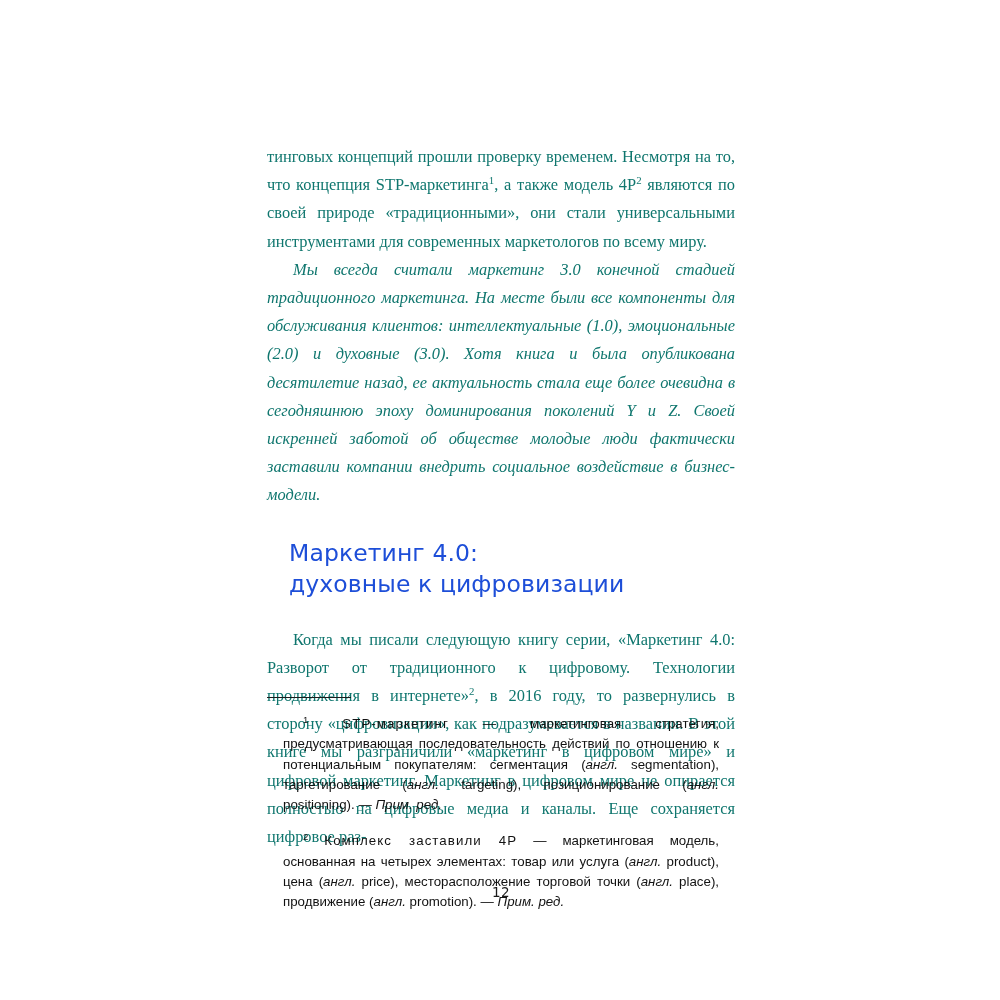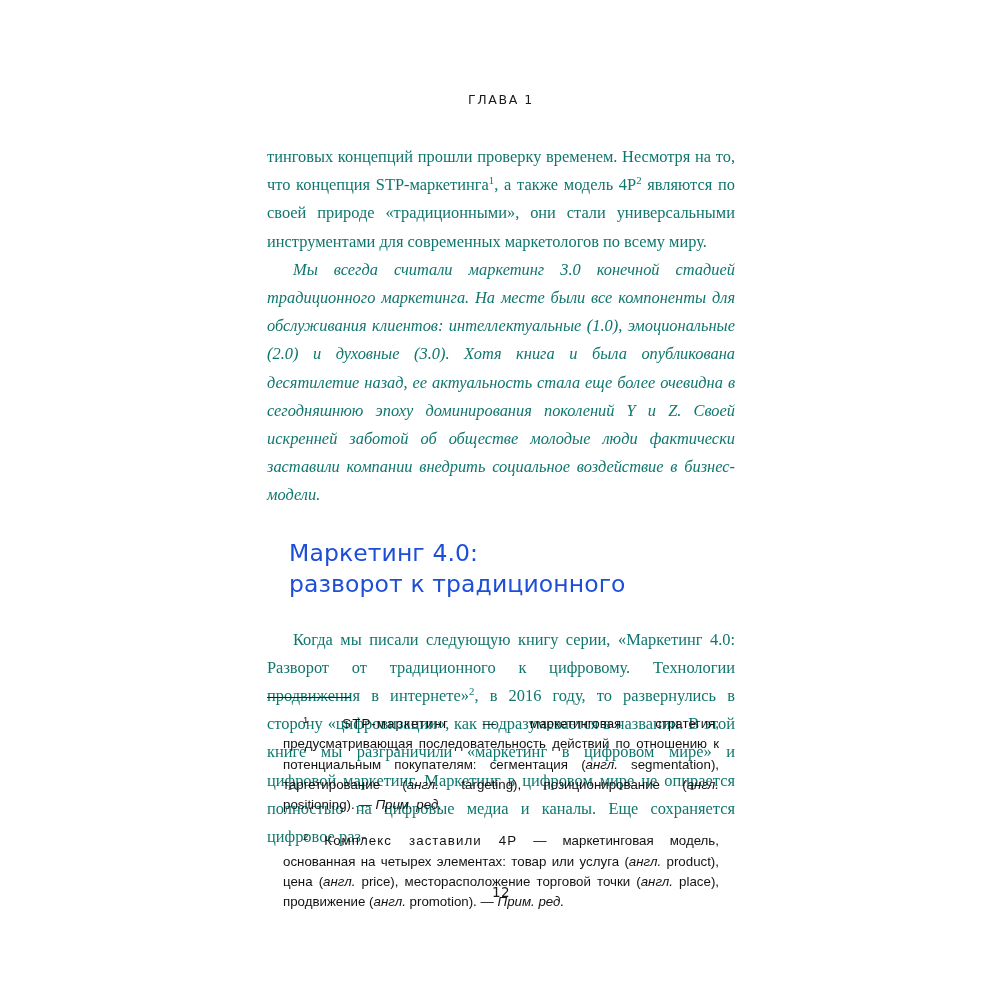--- a/index.html
+++ b/index.html
@@ -124,33 +124,32 @@
     font-size: 13.5px;
     color: #1a1a1a;
     letter-spacing: 0.5px;
   }
 </style>
 </head>
 <body>
 
 <div class="page">
 
-  <div class="running-head">ГЛАВА 1</div>
 
   <div class="text-column">
 
     <p class="body-par">тинговых концепций прошли проверку временем. Несмотря на то, что концепция STP-маркетинга<sup class="fn">1</sup>, а также модель 4P<sup class="fn">2</sup> являются по своей природе «традиционными», они стали универсальными инструментами для современных маркетологов по всему миру.</p>
 
     <p class="body-par indent">Мы всегда считали маркетинг 3.0 конечной стадией традиционного маркетинга. На месте были все компоненты для обслуживания клиентов: интеллектуальные (1.0), эмоциональные (2.0) и духовные (3.0). Хотя книга и была опубликована десятилетие назад, ее актуальность стала еще более очевидна в сегодняшнюю эпоху доминирования поколений Y и Z. Своей искренней заботой об обществе молодые люди фактически заставили компании внедрить социальное воздействие в бизнес-модели.</p>
 
     <div class="heading-spacer-top"></div>
 
     <h2 class="section-heading">
       <span>Маркетинг 4.0:</span><br>
-      <span>разворот к традиционного</span>
+      <span>духовные к цифровизации</span>
     </h2>
 
     <div class="heading-spacer-bottom"></div>
 
     <p class="body-par indent">Когда мы писали следующую книгу серии, «Маркетинг 4.0: Разворот от традиционного к цифровому. Технологии продвижения в интернете»<sup class="fn">2</sup>, в 2016 году, то развернулись в сторону «цифровизации», как подразумевается в названии. В этой книге мы разграничили «маркетинг в цифровом мире» и цифровой маркетинг. Маркетинг в цифровом мире не опирается полностью на цифровые медиа и каналы. Еще сохраняется цифровое раз-</p>
 
   </div>
 
   <div class="footnotes">
     <hr class="footnote-rule">

